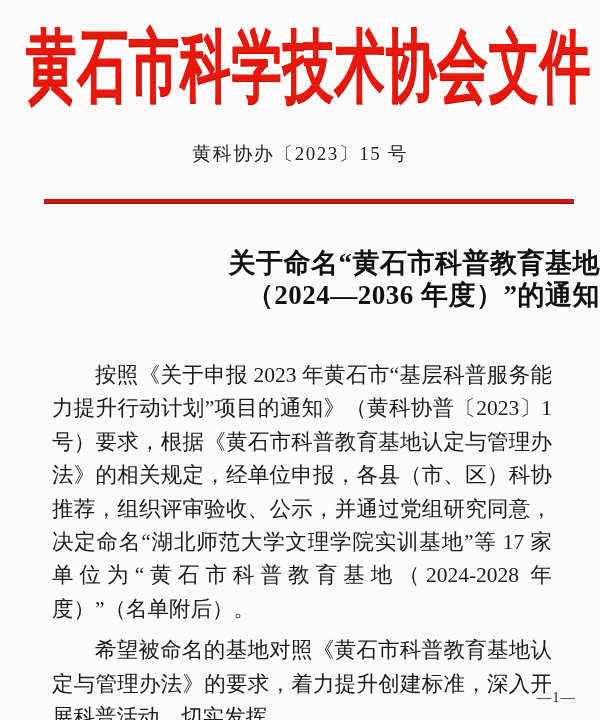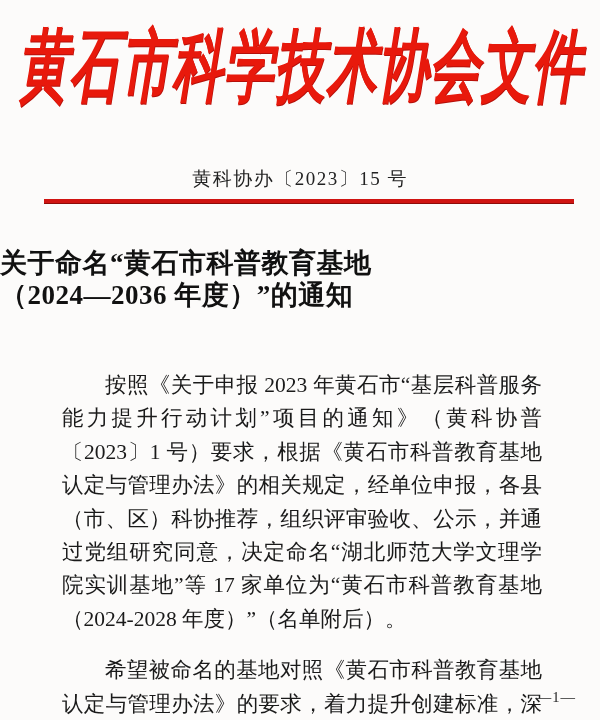--- a/index.html
+++ b/index.html
@@ -18,60 +18,58 @@
   }
   
   .org-title-wrap {
     position: absolute;
     top: 14px;
     left: 0;
     right: 0;
     height: 106px;
     display: flex;
     align-items: center;
-    justify-content: center;
-    font-style: italic;
+    justify-content: flex-end;
   }
   .org-title {
     font-size: 52px;
     font-weight: bold;
     color: #e8190c;
     white-space: nowrap;
     letter-spacing: 1px;
     transform: scale(0.97, 1.52);
     transform-origin: center center;
     text-shadow: 0.5px 0.5px 0 #b5100a;
   }
   .doc-number {
     position: absolute;
     top: 141px;
     left: 0;
     right: 0;
     text-align: center;
     font-size: 19px;
     letter-spacing: 1.5px;
     color: #222;
-    margin-top: 25px;
   }
   .red-line {
     position: absolute;
     top: 199px;
     left: 44px;
     width: 530px;
     height: 4px;
     background: #d01411;
     border-bottom: 1px solid #8e0b08;
   }
   
   .doc-title {
     position: absolute;
     top: 247px;
     left: 0;
     right: 0;
-    text-align: left;
+    text-align: right;
     font-weight: bold;
     font-size: 27px;
     line-height: 32px;
     color: #111;
     letter-spacing: 0.5px;
   }
   
   .body-block {
     position: absolute;
     top: 351px;
@@ -79,21 +77,21 @@
     right: 40px;
     font-size: 21.5px;
     line-height: 33.4px;
     text-align: justify;
     color: #1a1a1a;
   }
   .salutation {
     text-indent: 0;
   }
   .para {
-    margin: 18px;
+    margin: 8px;
     text-indent: 2em;
   }
   .page-number {
     position: absolute;
     top: 689px;
     right: 24px;
     font-size: 14.5px;
     letter-spacing: 1px;
     color: #222;
   }

